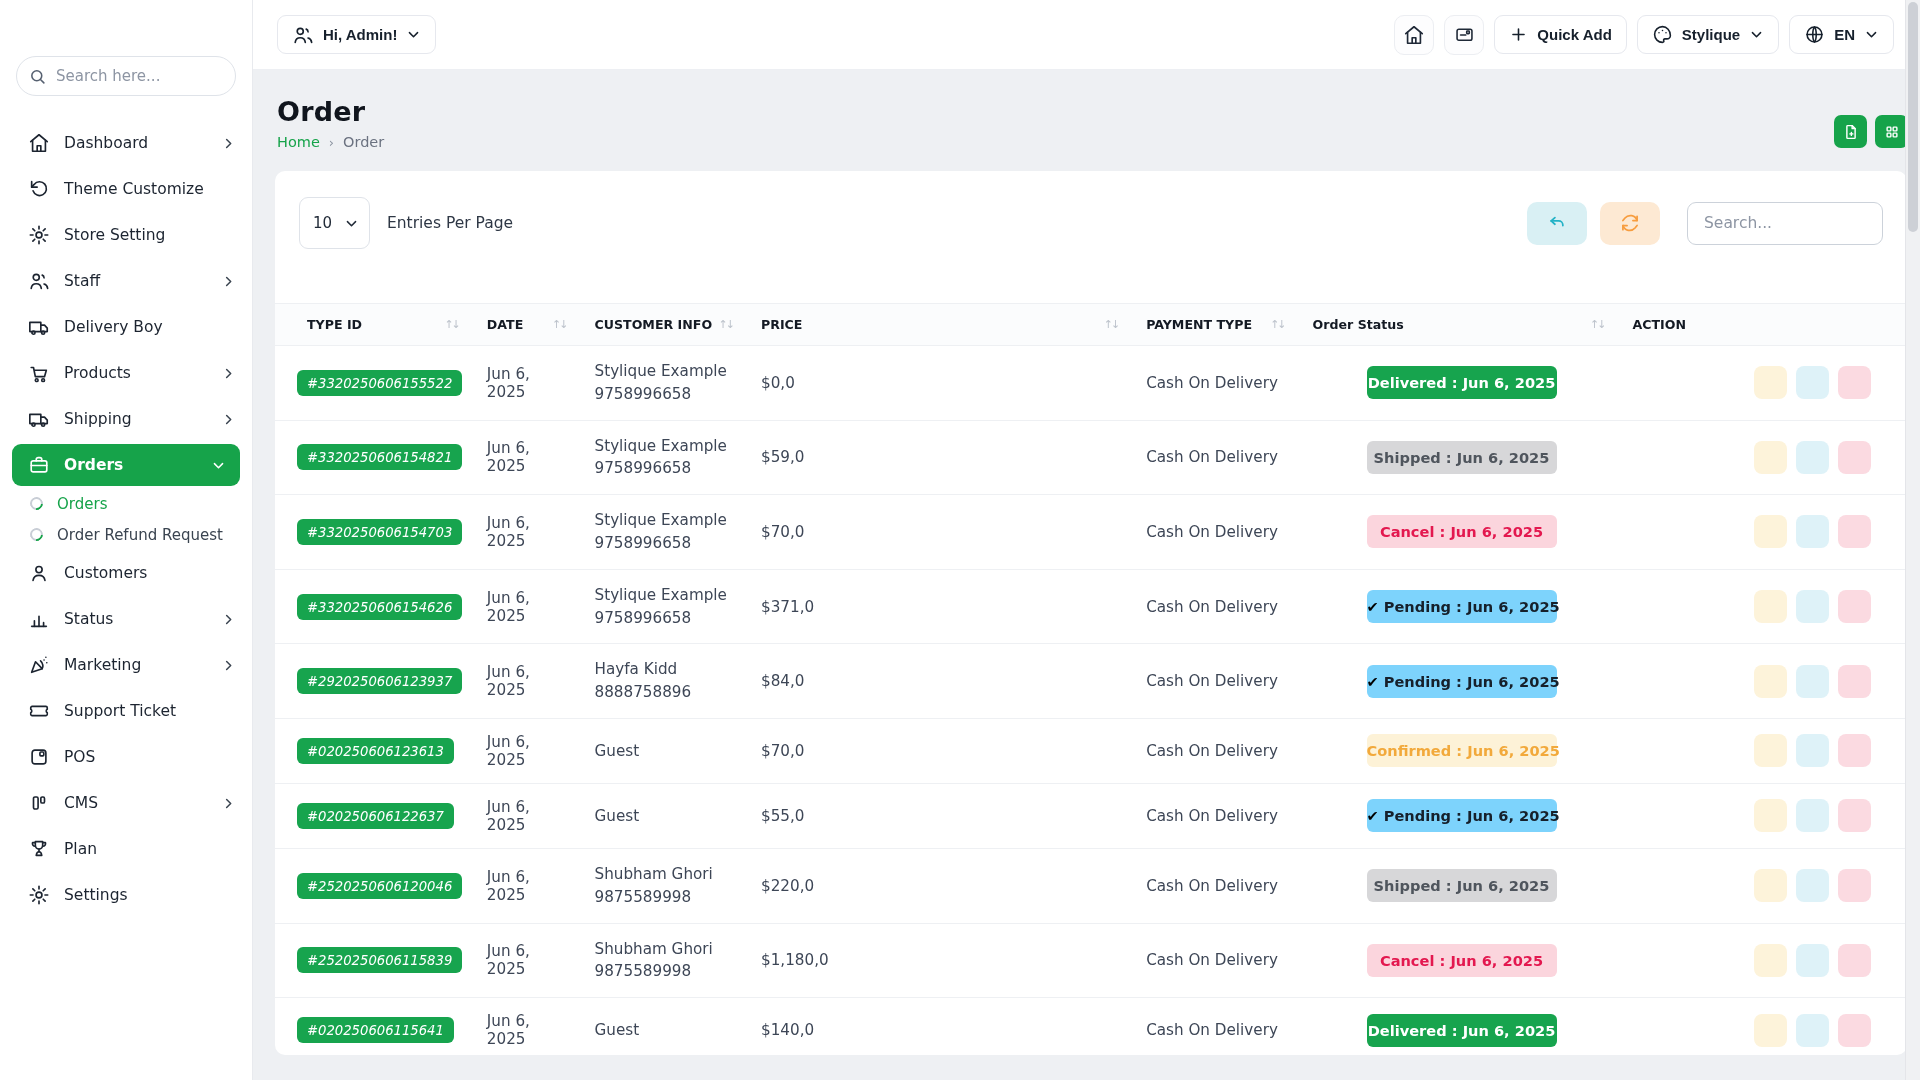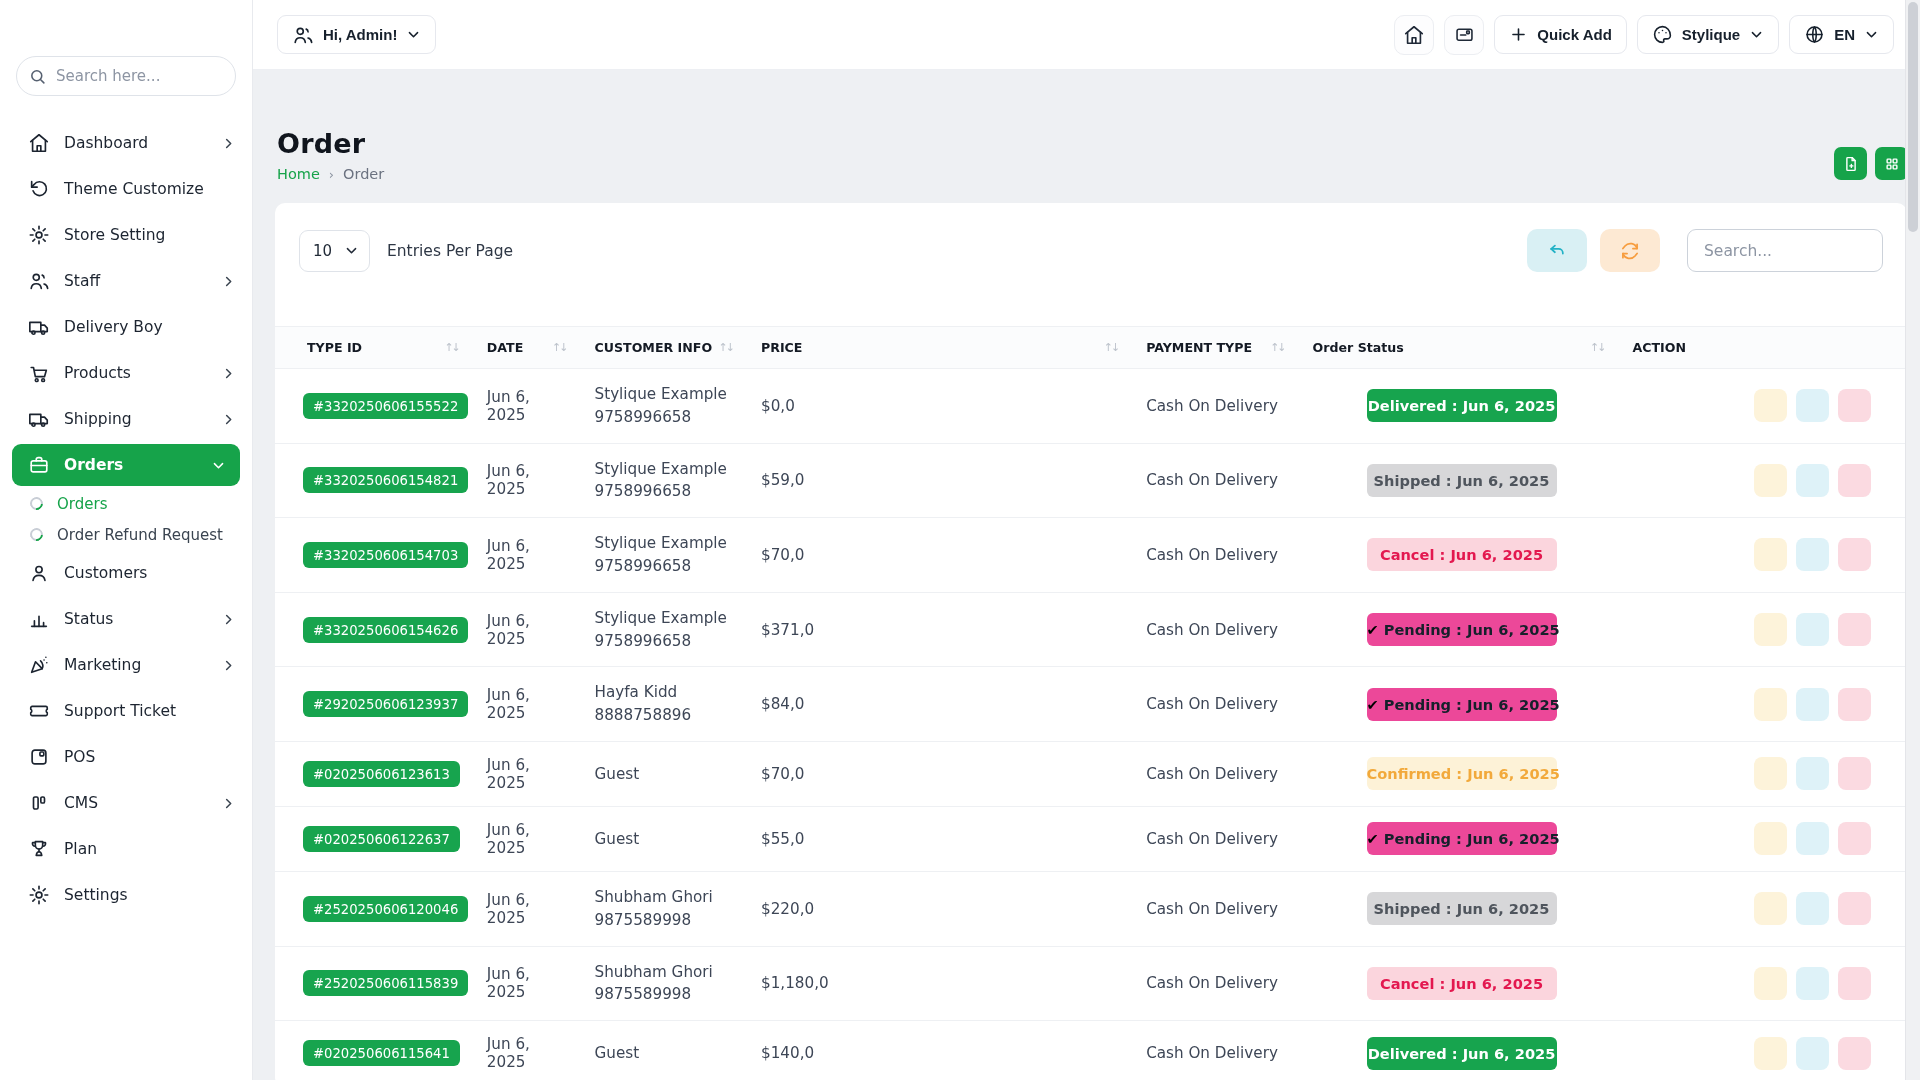--- a/index.html
+++ b/index.html
@@ -27,57 +27,57 @@
   
   .main { flex:1; position:relative; height:100%; }
   .scroll-strip { position:absolute; right:0; top:0; width:15px; height:100%; background:#f0f1f3; border-left:1px solid #e4e5e9; z-index:10; }
   .scroll-thumb { position:absolute; top:2px; left:2px; width:10px; height:230px; background:#cdd0d6; border-radius:6px; }
 
   .topbar { height:70px; background:#fff; border-bottom:1px solid #edeff3; display:flex; align-items:center; padding:0 26px 0 24px; }
   .pill-btn { display:inline-flex; align-items:center; gap:9px; height:39px; border:1px solid #e6e8ee; border-radius:9px; background:#fff; padding:0 14px; font-size:15px; font-weight:600; color:#16202c; cursor:pointer; }
   .icon-btn { width:40px; height:40px; border:1px solid #eceef2; border-radius:10px; background:#fdfdfe; display:inline-flex; align-items:center; justify-content:center; color:#1f2937; cursor:pointer; }
   .topbar-right { margin-left:auto; display:flex; align-items:center; gap:10px; }
 
-  .page-head { display:flex; align-items:flex-end; padding:26px 12px 0 24px;margin-top:32px; }
+  .page-head { display:flex; align-items:flex-end; padding:26px 12px 0 24px; }
   .page-title { font-size:27px; font-weight:700; color:#10151d; letter-spacing:.2px; }
   .breadcrumb { margin-top:7px; font-size:14.5px; display:flex; align-items:center; gap:9px; }
   .breadcrumb .bc-home { color:#16a34a; cursor:pointer; }
   .breadcrumb .bc-sep { color:#8b93a0; font-size:13px; }
   .breadcrumb .bc-cur { color:#6b7280; }
   .export-group { margin-left:auto; display:flex; gap:8px; padding-bottom:2px; }
   .export-btn { width:33px; height:33px; border-radius:7px; background:#16a34a; border:none; display:inline-flex; align-items:center; justify-content:center; color:#fff; cursor:pointer; }
 
   .card { background:#fff; border-radius:10px; margin:21px 13px 0 22px; height:884px; overflow:hidden; }
   .controls { display:flex; align-items:center; padding:26px 24px 0 24px; }
-  .entries-select { display:flex; align-items:center; gap:12px; width:71px; height:42px; border:1px solid #dfe3e9; border-radius:9px; padding:0 13px; font-size:15px; color:#222b38; cursor:pointer; }
+  .entries-select { display:flex; align-items:center; gap:12px; width:71px; height:52px; border:1px solid #dfe3e9; border-radius:9px; padding:0 13px; font-size:15px; color:#222b38; cursor:pointer; }
   .entries-select svg { margin-left:auto; color:#222b38; }
   .entries-label { margin-left:17px; font-size:15.5px; color:#2e3745; }
   .controls-right { margin-left:auto; display:flex; align-items:center; gap:13px; }
   .soft-btn { width:60px; height:43px; border:none; border-radius:10px; display:inline-flex; align-items:center; justify-content:center; cursor:pointer; }
   .soft-btn.undo { background:#d9f0f4; color:#23b2c6; }
   .soft-btn.refresh { background:#fde9d3; color:#f79d3f; }
   .table-search { width:196px; height:43px; border:1px solid #ccd2da; border-radius:9px; margin-left:14px; padding:0 16px; font:15.5px "DejaVu Sans","Liberation Sans",sans-serif; color:#333; outline:none; }
   .table-search::placeholder { color:#8d95a3; }
 
   .table-wrap { margin-top:54px; }
   table { width:100%; border-collapse:collapse; table-layout:fixed; }
   thead th { background:#fbfcfd; border-top:1px solid #eef0f3; border-bottom:1px solid #eef0f3; font-size:12.6px; font-weight:700; color:#141a24; text-align:left; padding:13px 6px 13px 16px; white-space:nowrap; }
   th .th-in { display:flex; align-items:center; }
   th .sort { margin-left:auto; color:#bcc2cb; font-size:11px; font-weight:400; letter-spacing:-2px; padding-right:6px; }
   tbody td { border-bottom:1px solid #eef0f3; padding:14px 6px 14px 16px; font-size:15.2px; color:#3d4656; vertical-align:middle; }
-  td.c-id { padding-left:28px; } th.c-id { padding-left:32px; }
+  td.c-id { padding-left:22px;font-style:italic; } th.c-id { padding-left:32px; }
   .id-badge { display:inline-block; background:#17a44e; color:#fff; font-size:13.2px; padding:6px 10px 5px; border-radius:6px; cursor:pointer; white-space:nowrap; }
   .cust-name { line-height:1.5; }
   .cust-phone { line-height:1.5; }
   .status-badge { width:190px; height:33px; line-height:33px; border-radius:6px; text-align:center; font-size:14.6px; font-weight:600; margin:0 auto; white-space:nowrap; }
   .status-badge .chk { font-weight:700; color:#000; margin-right:5px; }
   .st-delivered { background:#17a44e; color:#fff; }
   .st-shipped   { background:#d7d7d9; color:#4f555d; }
   .st-cancel    { background:#fbd5dd; color:#e3184f; }
-  .st-pending   { background:#ec4899; color:#16202b; }
+  .st-pending   { background:#7dd3fc; color:#16202b; }
   .st-confirmed { background:#fdf2d7; color:#f2a93b; }
   td.c-action { text-align:right; padding-right:36px; }
   .act-btn { width:33px; height:33px; border:none; border-radius:8px; display:inline-flex; align-items:center; justify-content:center; cursor:pointer; margin-left:4px; }
   .act-view { background:#fdf3da; color:#ecae44; }
   .act-edit { background:#def2f8; color:#2fb6d0; }
   .act-del  { background:#fbdae1; color:#e7305e; }
 
   .card-footer { display:flex; align-items:center; padding:20px 24px 24px 24px; }
 </style>
 </head>

